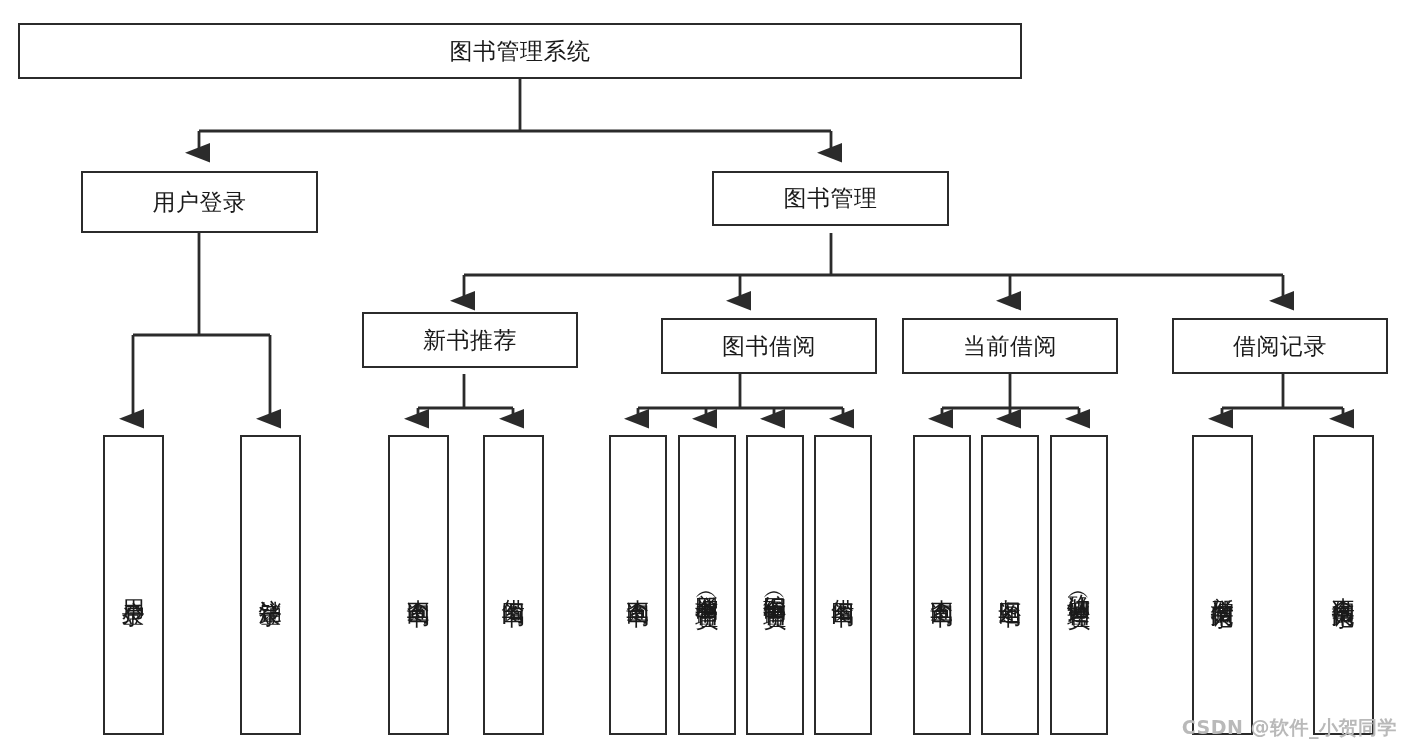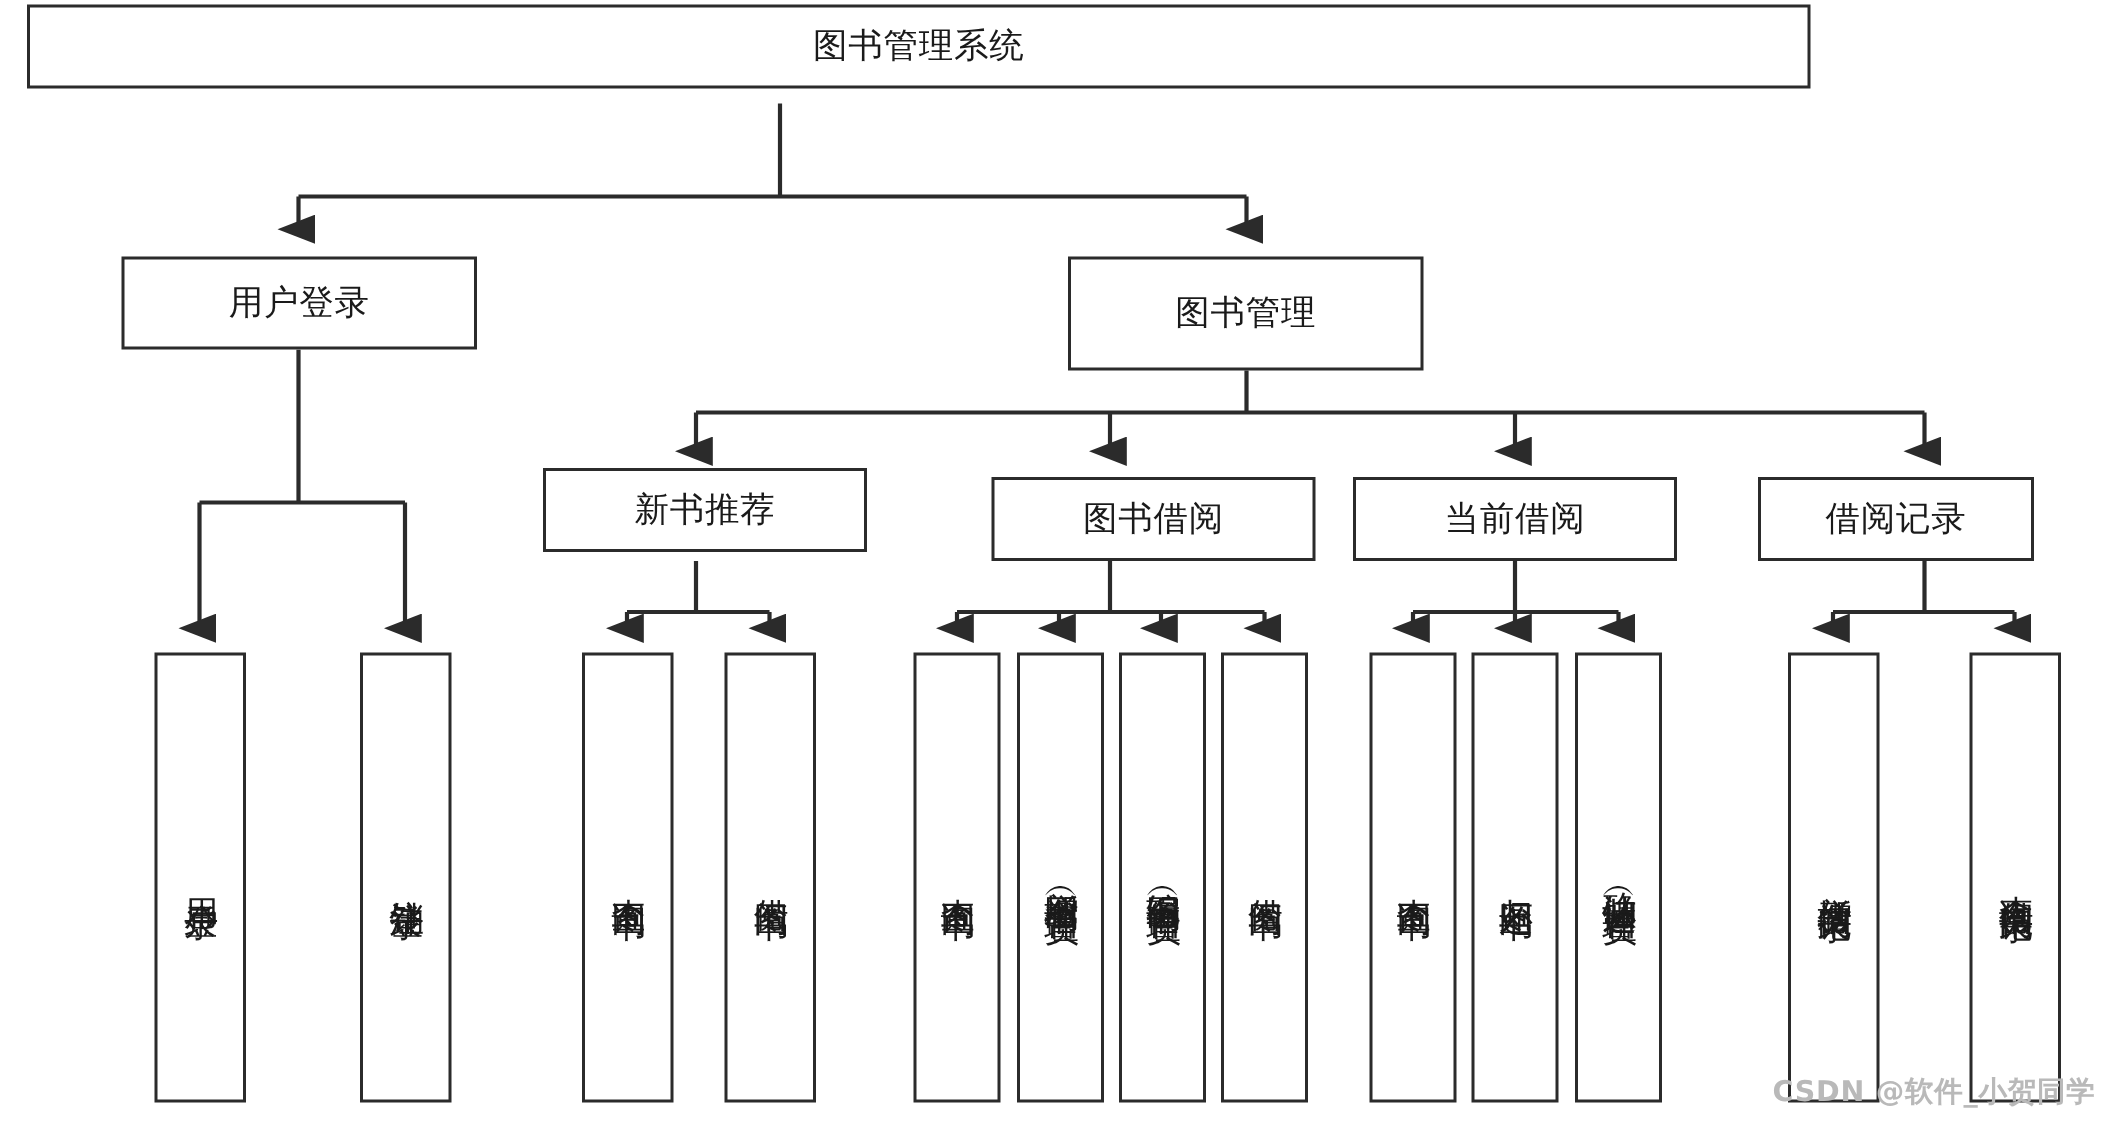--- a/index.html
+++ b/index.html
@@ -113,41 +113,41 @@
       <path d="M1010,408 L1010,418" marker-end="url(#arrow)"></path>
       <path d="M1079,408 L1079,418" marker-end="url(#arrow)"></path>
 
       <path d="M1283,374 L1283,408"></path>
       <path d="M1222,408 L1343,408"></path>
       <path d="M1222,408 L1222,418" marker-end="url(#arrow)"></path>
       <path d="M1343,408 L1343,418" marker-end="url(#arrow)"></path>
     </g>
   </svg>
 
-  <div class="node" style="left:18px; top:3px; width:1189px; height:56px;">
+  <div class="node" style="left:18px; top:23px; width:1004px; height:56px;">
     <span class="label">图书管理系统</span>
   </div>
 
   <div class="node" style="left:81px; top:171px; width:237px; height:62px;">
     <span class="label">用户登录</span>
   </div>
-  <div class="node" style="left:712px; top:171px; width:237px; height:76px;">
+  <div class="node" style="left:712px; top:171px; width:237px; height:55px;">
     <span class="label">图书管理</span>
   </div>
 
   <div class="node" style="left:362px; top:312px; width:216px; height:56px;">
     <span class="label">新书推荐</span>
   </div>
   <div class="node" style="left:661px; top:318px; width:216px; height:56px;">
     <span class="label">图书借阅</span>
   </div>
   <div class="node" style="left:902px; top:318px; width:216px; height:56px;">
     <span class="label">当前借阅</span>
   </div>
-  <div class="node" style="left:1172px; top:318px; width:184px; height:56px;">
+  <div class="node" style="left:1172px; top:318px; width:216px; height:56px;">
     <span class="label">借阅记录</span>
   </div>
 
   <div class="node vertical" style="left:103px; top:435px; width:61px; height:300px;">
     <span class="label">用户登录</span>
   </div>
   <div class="node vertical" style="left:240px; top:435px; width:61px; height:300px;">
     <span class="label">注销登录</span>
   </div>
 

